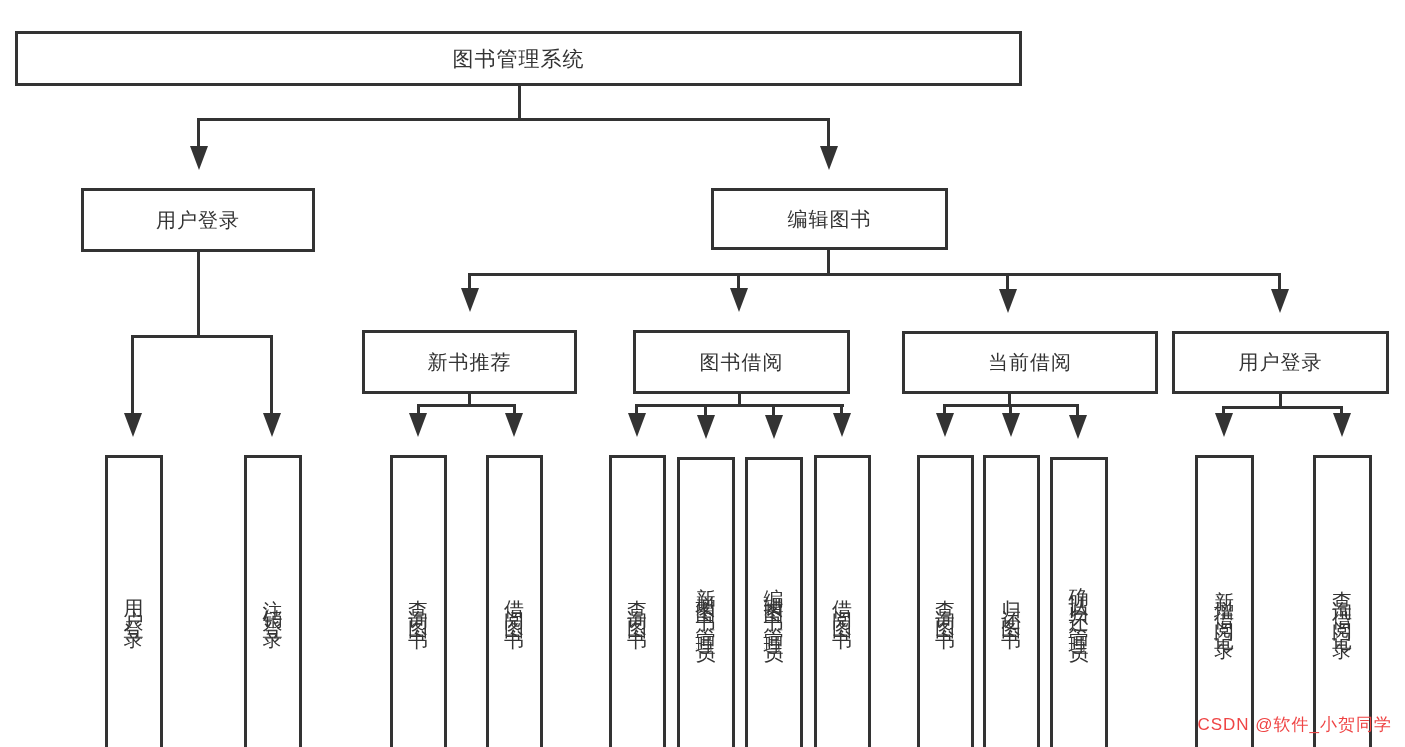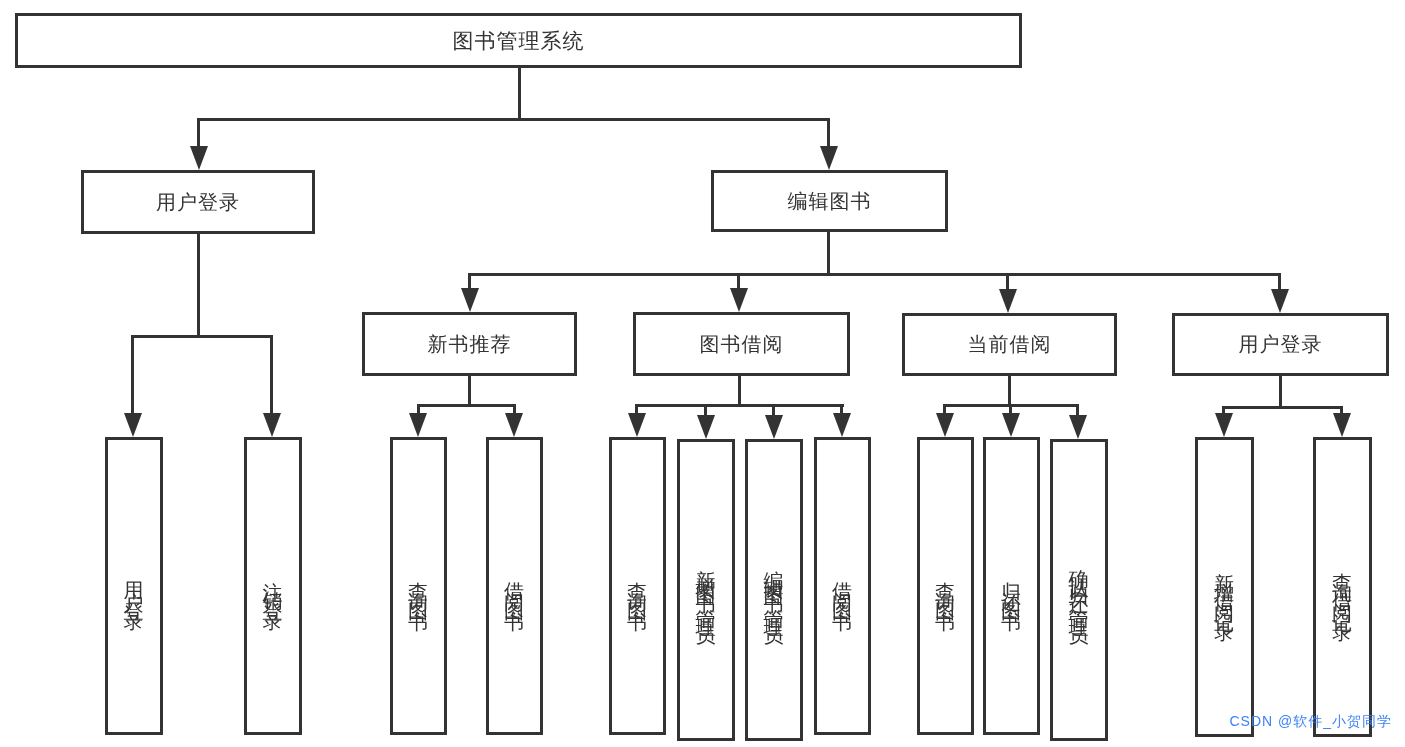--- a/index.html
+++ b/index.html
@@ -2,53 +2,53 @@
 <html><head>
 <meta charset="utf-8">
 <style>
   html,body{margin:0;padding:0;background:#ffffff;}
   #canvas{
     position:relative;width:1405px;height:747px;background:#ffffff;overflow:hidden;
     font-family:"Liberation Sans","DejaVu Sans",sans-serif;color:#333;
   }
   .box{
     position:absolute;background:#ffffff;border:3px solid #333333;box-sizing:border-box;
-    display:flex;align-items:center;justify-content:center;z-index:2;
+    display:flex;align-items:center;justify-content:center;z-index:2;margin-top:18px;
   }
   .hbox{font-size:20px;letter-spacing:1px;}
   .root{font-size:21px;}
   .vbox{
     writing-mode:vertical-rl;text-orientation:mixed;
     font-size:20px;letter-spacing:10px;line-height:1;
   }
   .vbox.tight{letter-spacing:8px;}
   .line{position:absolute;background:#333333;z-index:1;}
   .arrow{
     position:absolute;width:0;height:0;z-index:1;
     border-left:9px solid transparent;border-right:9px solid transparent;
     border-top:24px solid #333333;
   }
   .watermark{
     position:absolute;right:13px;top:713px;z-index:3;
-    font-size:14px;color:#3b82f6;letter-spacing:1px;white-space:nowrap;
+    font-size:17px;color:#ef4444;letter-spacing:1px;white-space:nowrap;
   }
 </style>
 </head>
 <body>
 
 <div id="canvas">
 
   <div class="box hbox root" style="left:15px;top:13px;width:1007px;height:55px">图书管理系统</div>
 
   <div class="box hbox" style="left:81px;top:170px;width:234px;height:64px">用户登录</div>
   <div class="box hbox" style="left:711px;top:170px;width:237px;height:62px">编辑图书</div>
 
   <div class="box hbox" style="left:362px;top:312px;width:215px;height:64px">新书推荐</div>
   <div class="box hbox" style="left:633px;top:312px;width:217px;height:64px">图书借阅</div>
-  <div class="box hbox" style="left:902px;top:313px;width:215px;height:63px">当前借阅</div>
+  <div class="box hbox" style="left:902px;top:313px;width:256px;height:63px">当前借阅</div>
   <div class="box hbox" style="left:1172px;top:313px;width:217px;height:63px">用户登录</div>
 
   <div class="box vbox" style="left:105px;top:437px;width:58px;height:298px">用户登录</div>
   <div class="box vbox" style="left:244px;top:437px;width:58px;height:298px">注销登录</div>
 
   <div class="box vbox" style="left:390px;top:437px;width:57px;height:298px">查询图书</div>
   <div class="box vbox" style="left:486px;top:437px;width:57px;height:298px">借阅图书</div>
 
   <div class="box vbox" style="left:609px;top:437px;width:57px;height:298px">查询图书</div>
   <div class="box vbox tight" style="left:677px;top:439px;width:58px;height:302px">新增图书（管理员）</div>

